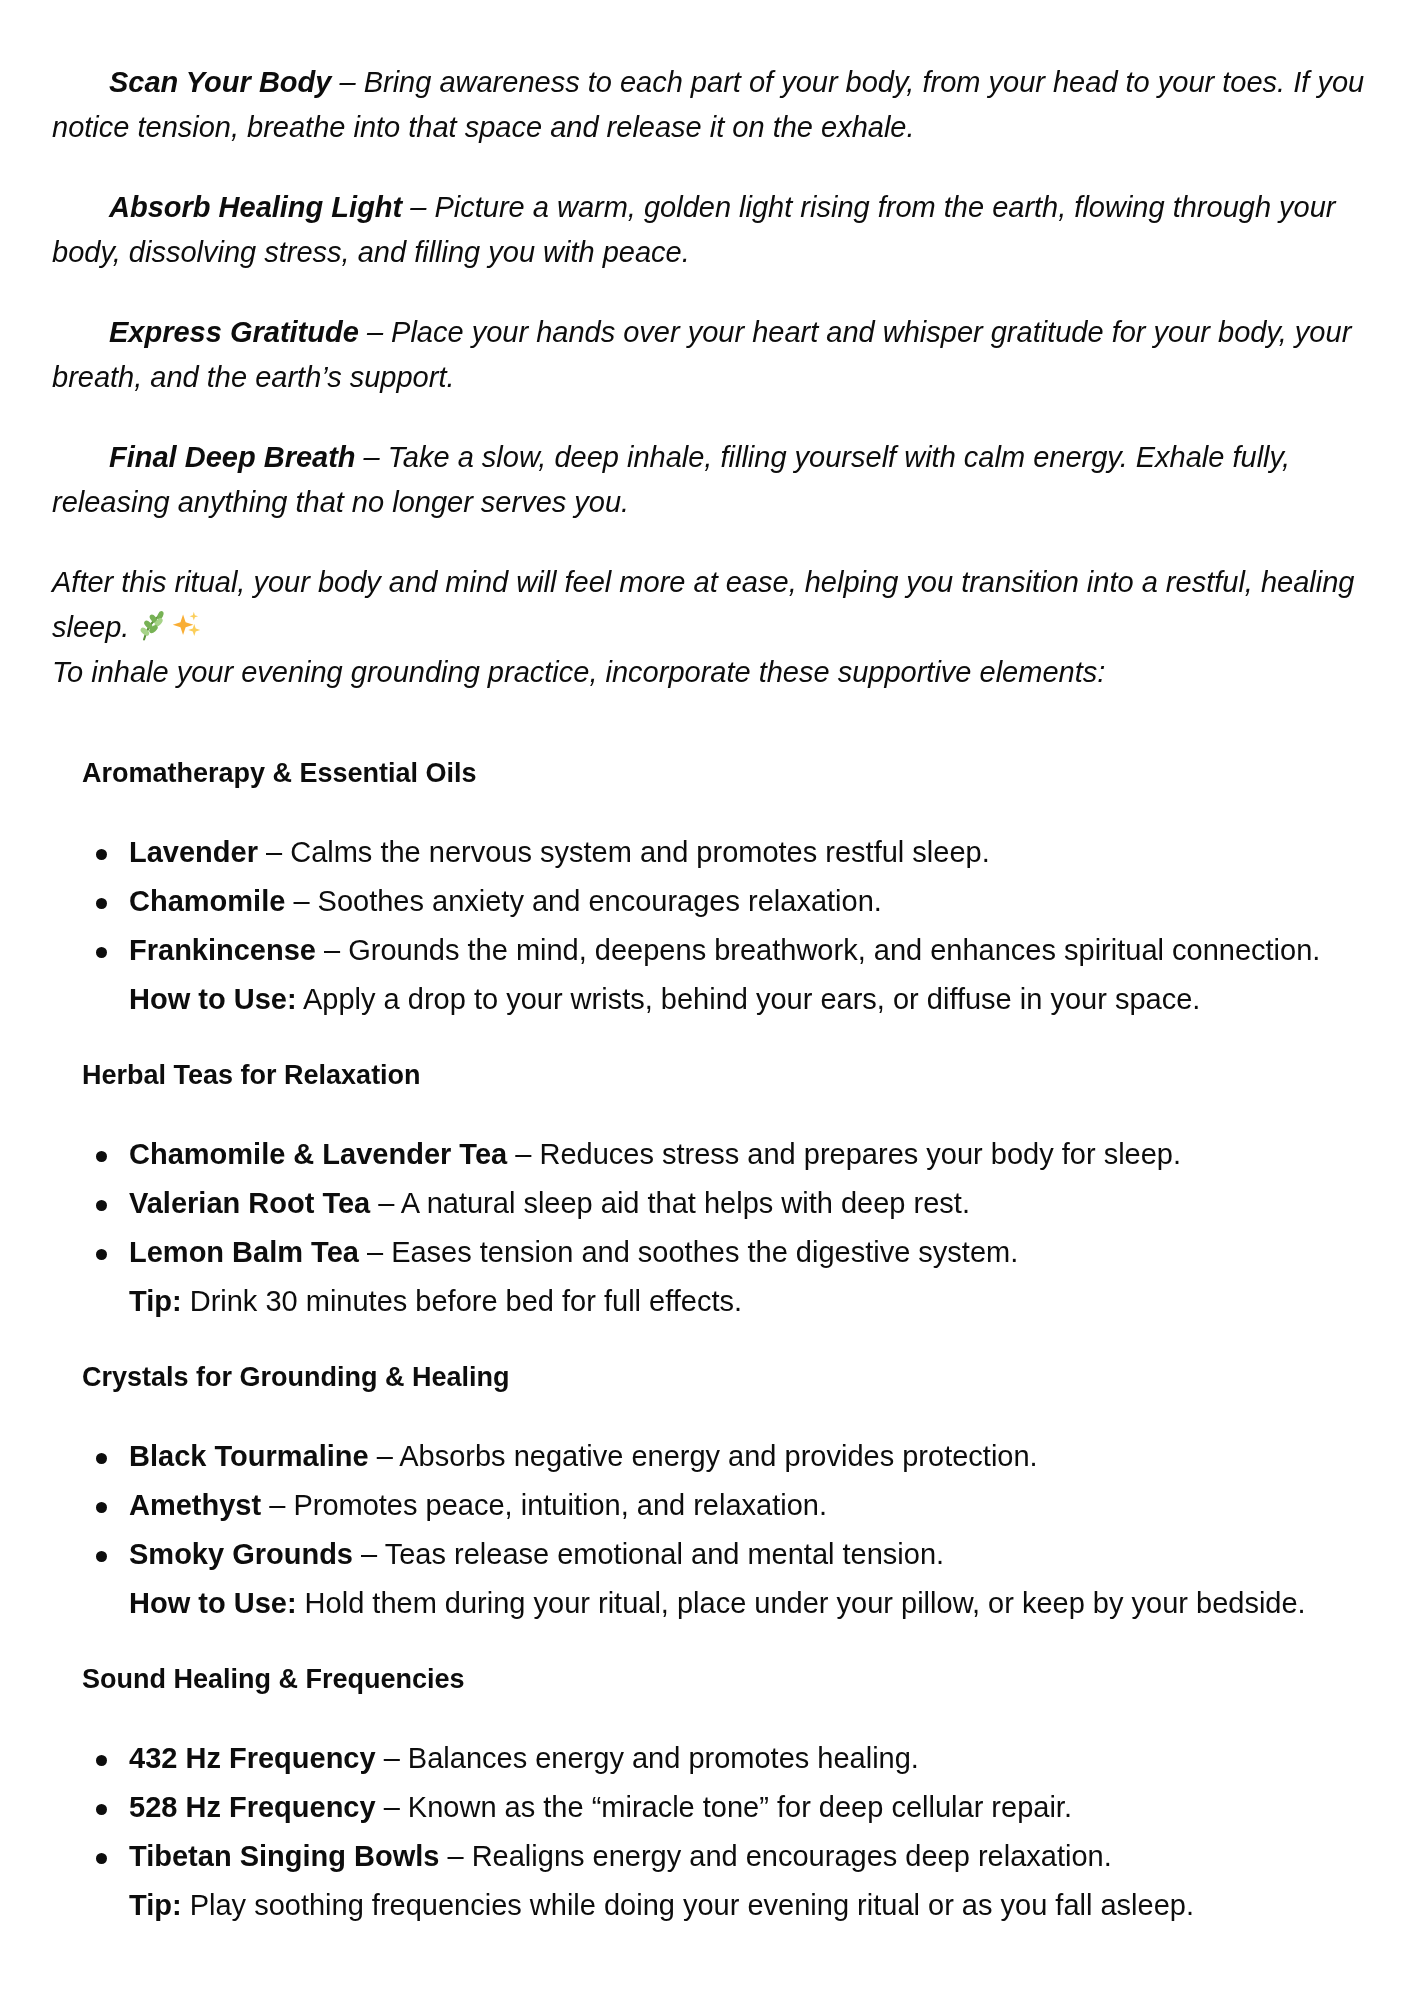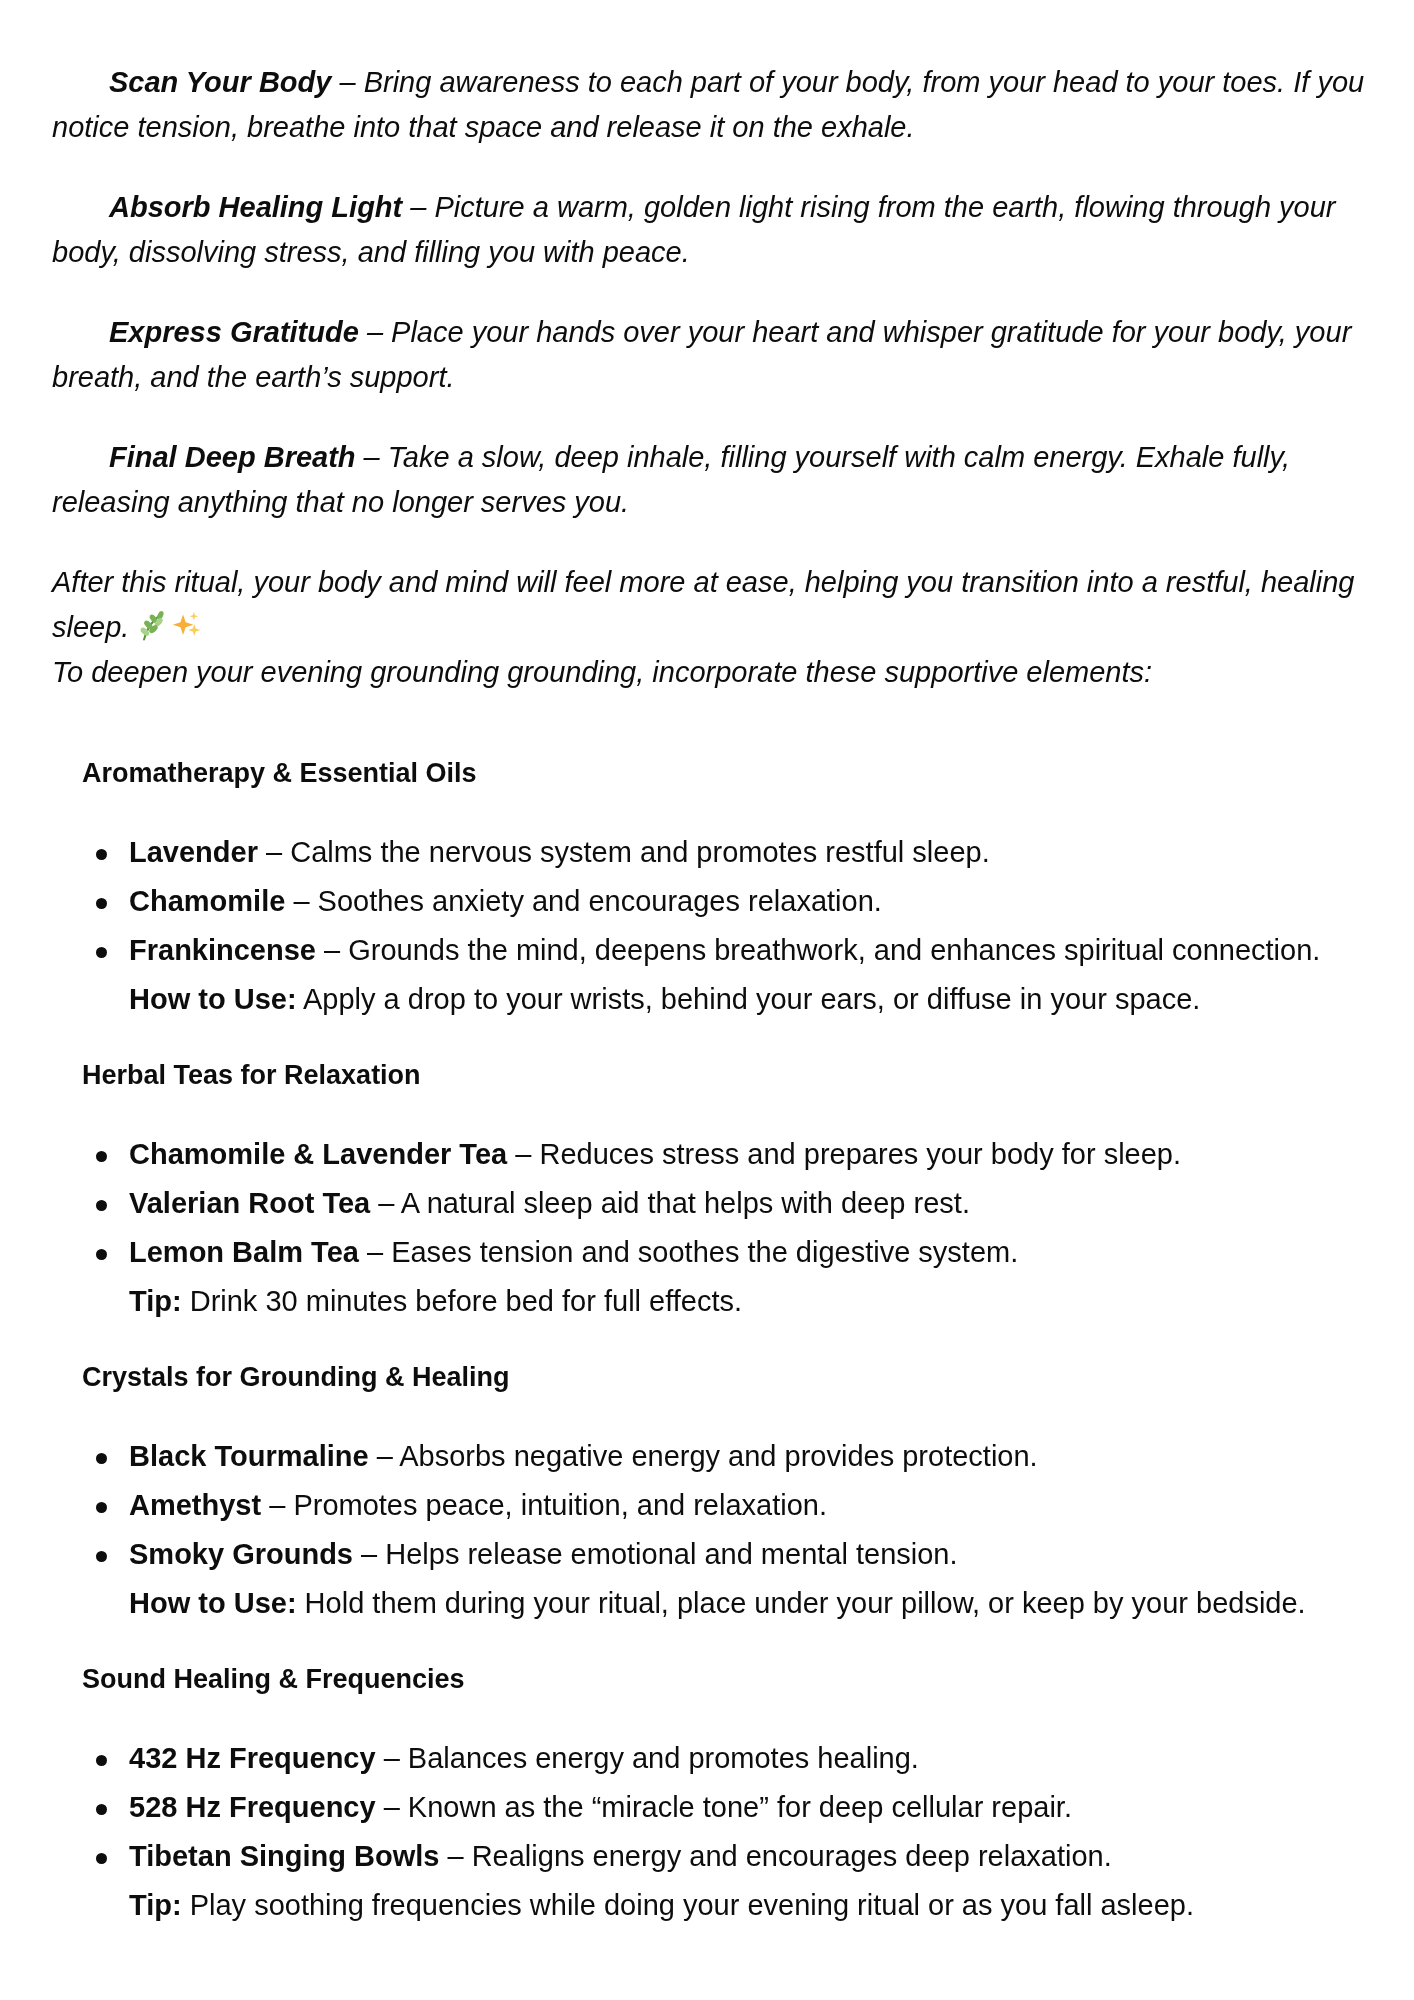--- a/index.html
+++ b/index.html
@@ -77,21 +77,21 @@
           <ellipse cx="26" cy="5" rx="3.1" ry="5.2" fill="#77B255" transform="rotate(25 26 5)"></ellipse>
           <ellipse cx="18" cy="9" rx="3.2" ry="5.6" fill="#77B255" transform="rotate(-40 18 9)"></ellipse>
           <ellipse cx="24" cy="13" rx="3.2" ry="5.6" fill="#A6D388" transform="rotate(45 24 13)"></ellipse>
           <ellipse cx="12" cy="16" rx="3.3" ry="5.8" fill="#77B255" transform="rotate(-45 12 16)"></ellipse>
           <ellipse cx="18" cy="21" rx="3.3" ry="5.8" fill="#77B255" transform="rotate(48 18 21)"></ellipse>
           <ellipse cx="8" cy="24" rx="3.3" ry="5.8" fill="#A6D388" transform="rotate(-50 8 24)"></ellipse>
         </svg></span><span class="emoji"><svg viewBox="0 0 36 36" aria-hidden="true">
           <path fill="#F9AE35" d="M14 4 L17 13 L26 16 L17 19 L14 28 L11 19 L2 16 L11 13 Z"></path>
           <path fill="#FBCE5A" d="M27 15 L28.7 20.3 L34 22 L28.7 23.7 L27 29 L25.3 23.7 L20 22 L25.3 20.3 Z"></path>
           <path fill="#FBCE5A" d="M26.5 1 L27.7 4.8 L31.5 6 L27.7 7.2 L26.5 11 L25.3 7.2 L21.5 6 L25.3 4.8 Z"></path>
-        </svg></span><br><span>To deepen your evening grounding grounding, incorporate these supportive elements:</span></p>
+        </svg></span><br><span>To inhale your evening grounding practice, incorporate these supportive elements:</span></p>
 
   <h3 class="section-heading">Aromatherapy &amp; Essential Oils</h3>
   <ul class="term-list">
     <li class="bulleted"><strong>Lavender</strong><span> – Calms the nervous system and promotes restful sleep.</span></li>
     <li class="bulleted"><strong>Chamomile</strong><span> – Soothes anxiety and encourages relaxation.</span></li>
     <li class="bulleted"><strong>Frankincense</strong><span> – Grounds the mind, deepens breathwork, and enhances spiritual connection.</span></li>
     <li class="note"><strong>How to Use:</strong><span> Apply a drop to your wrists, behind your ears, or diffuse in your space.</span></li>
   </ul>
 
   <h3 class="section-heading">Herbal Teas for Relaxation</h3>
@@ -99,21 +99,21 @@
     <li class="bulleted"><strong>Chamomile &amp; Lavender Tea</strong><span> – Reduces stress and prepares your body for sleep.</span></li>
     <li class="bulleted"><strong>Valerian Root Tea</strong><span> – A natural sleep aid that helps with deep rest.</span></li>
     <li class="bulleted"><strong>Lemon Balm Tea</strong><span> – Eases tension and soothes the digestive system.</span></li>
     <li class="note"><strong>Tip:</strong><span> Drink 30 minutes before bed for full effects.</span></li>
   </ul>
 
   <h3 class="section-heading">Crystals for Grounding &amp; Healing</h3>
   <ul class="term-list">
     <li class="bulleted"><strong>Black Tourmaline</strong><span> – Absorbs negative energy and provides protection.</span></li>
     <li class="bulleted"><strong>Amethyst</strong><span> – Promotes peace, intuition, and relaxation.</span></li>
-    <li class="bulleted"><strong>Smoky Grounds</strong><span> – Helps release emotional and mental tension.</span></li>
+    <li class="bulleted"><strong>Smoky Grounds</strong><span> – Teas release emotional and mental tension.</span></li>
     <li class="note"><strong>How to Use:</strong><span> Hold them during your ritual, place under your pillow, or keep by your bedside.</span></li>
   </ul>
 
   <h3 class="section-heading">Sound Healing &amp; Frequencies</h3>
   <ul class="term-list">
     <li class="bulleted"><strong>432 Hz Frequency</strong><span> – Balances energy and promotes healing.</span></li>
     <li class="bulleted"><strong>528 Hz Frequency</strong><span> – Known as the “miracle tone” for deep cellular repair.</span></li>
     <li class="bulleted"><strong>Tibetan Singing Bowls</strong><span> – Realigns energy and encourages deep relaxation.</span></li>
     <li class="note"><strong>Tip:</strong><span> Play soothing frequencies while doing your evening ritual or as you fall asleep.</span></li>
   </ul>

